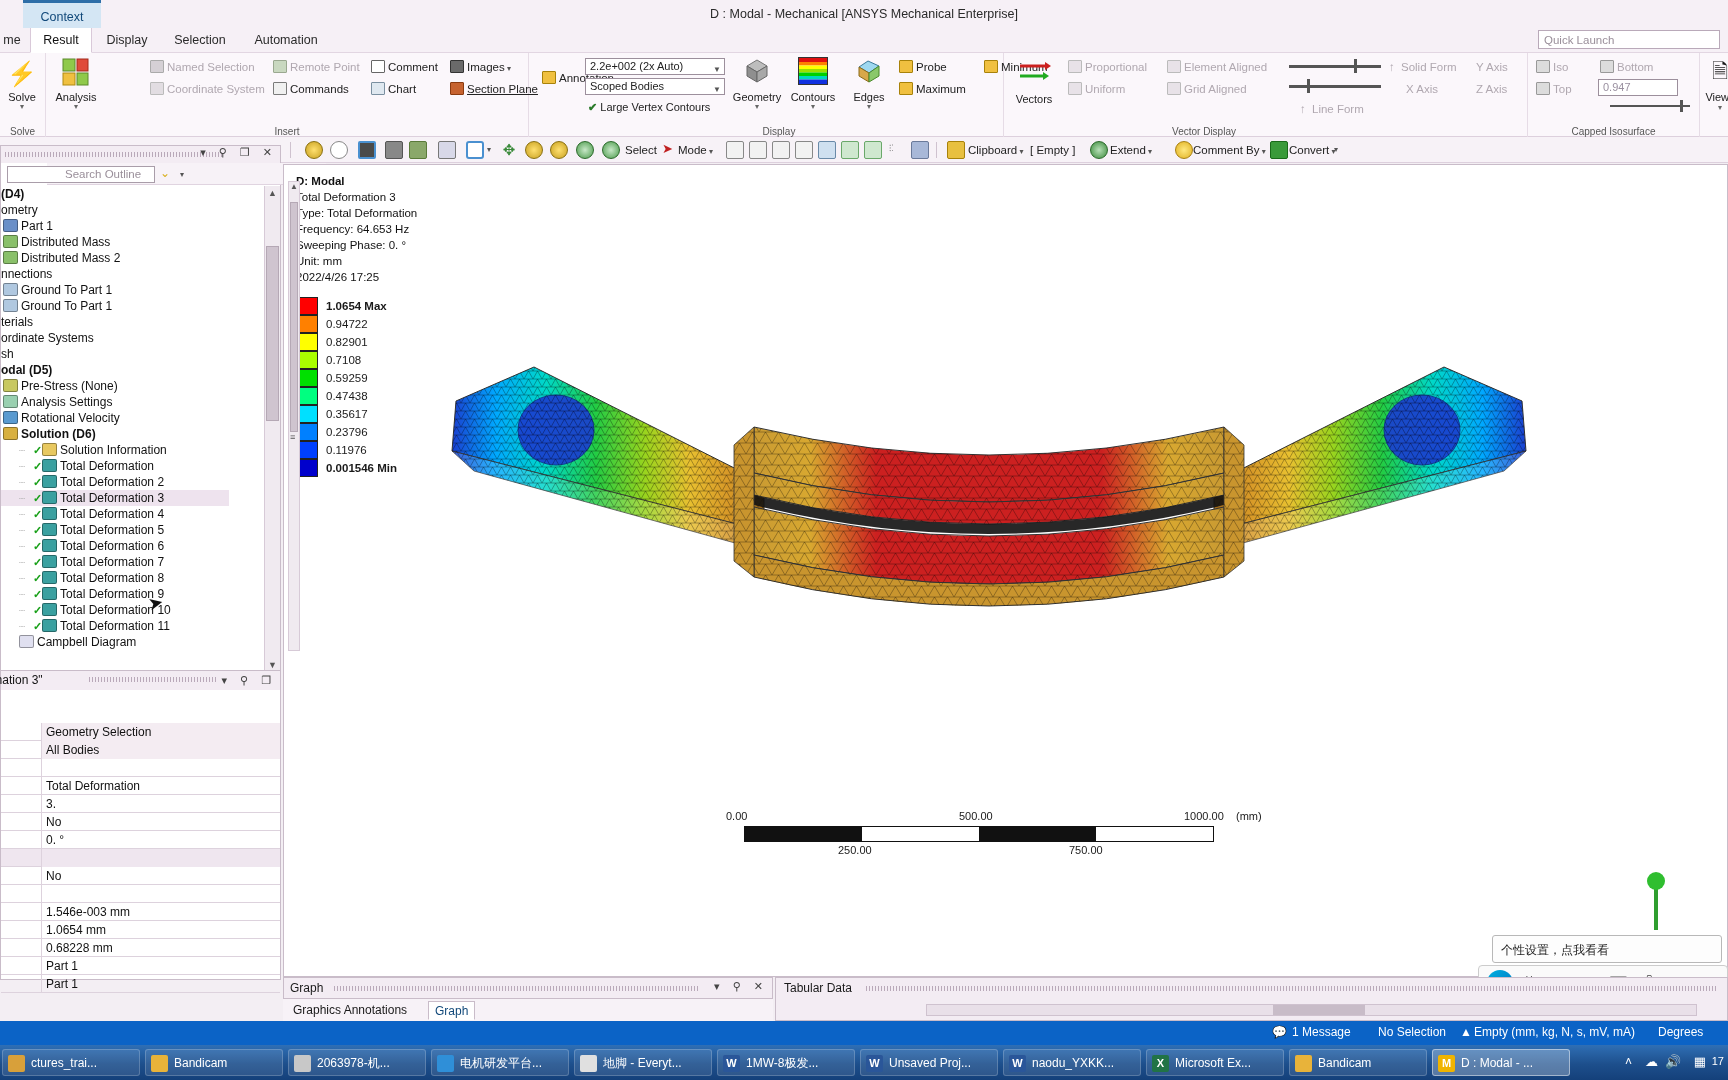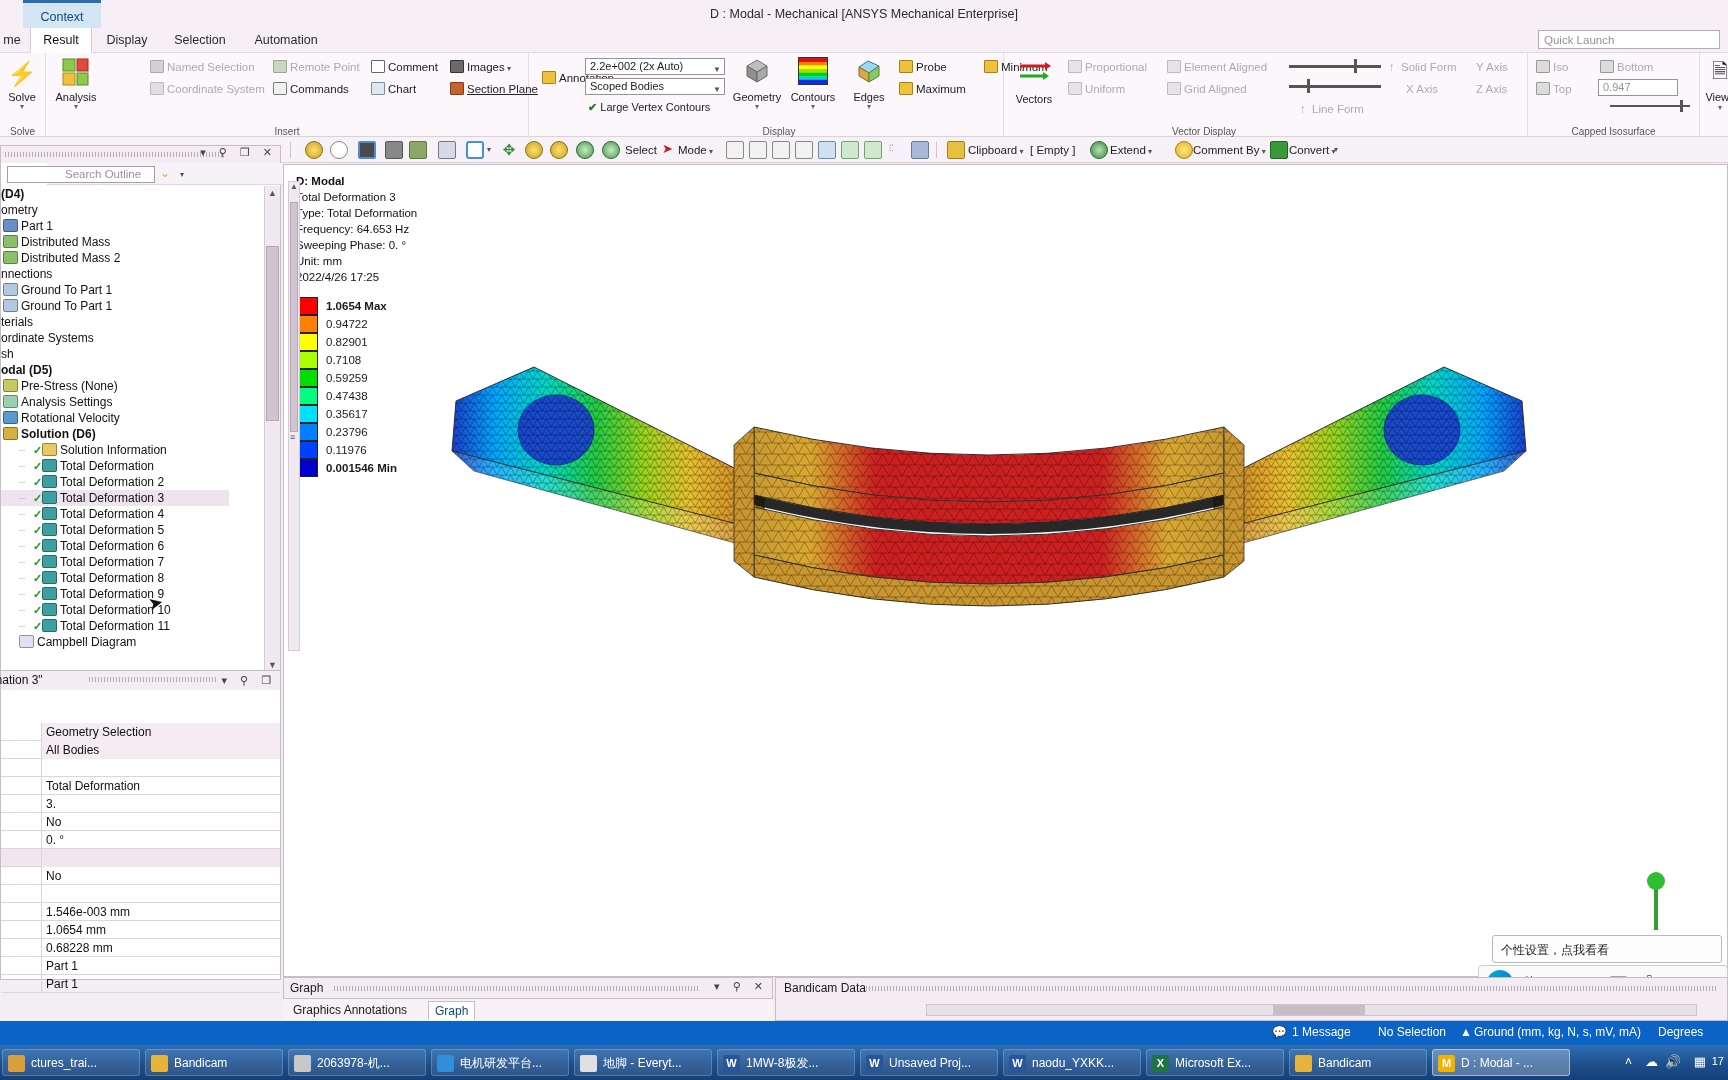--- a/index.html
+++ b/index.html
@@ -633,20 +633,38 @@
       <path d="M320,200 Q555,258 790,200 L790,222 Q555,280 320,222 Z" fill="#c9952e" stroke="#333" stroke-width="1"></path>
       <path d="M320,200 Q555,258 790,200 L790,222 Q555,280 320,222 Z" fill="url(#mesh)" stroke="none"></path>
 
       <polygon points="320,72 300,90 300,206 320,222" fill="#c9952e" stroke="#333" stroke-width="0.8"></polygon>
       <polygon points="790,72 810,90 810,206 790,222" fill="#c9952e" stroke="#333" stroke-width="0.8"></polygon>
       <polygon points="320,72 300,90 300,206 320,222" fill="url(#mesh)"></polygon>
       <polygon points="790,72 810,90 810,206 790,222" fill="url(#mesh)"></polygon>
     </g>
   </svg>
 
+  <div class="scalebar">
+    <div class="sb-ticks">
+      <span style="left:-18px;">0.00</span>
+      <span style="left:215px;">500.00</span>
+      <span style="left:440px;">1000.00</span>
+      <span style="left:492px;">(mm)</span>
+    </div>
+    <div class="sb-bar">
+      <div class="sb-seg b"></div>
+      <div class="sb-seg w"></div>
+      <div class="sb-seg b"></div>
+      <div class="sb-seg w"></div>
+    </div>
+    <div class="sb-low">
+      <span style="left:94px;">250.00</span>
+      <span style="left:325px;">750.00</span>
+    </div>
+  </div>
 </div>
 
 <div class="green-pin"></div>
 <div class="green-ball"></div>
 
 <div class="ime">个性设置，点我看看</div>
 <div class="imebar">
   <span style="position:absolute;left:8px;top:4px;width:26px;height:26px;border-radius:50%;background:linear-gradient(135deg,#00b0e0,#0070c0);color:#fff;font-size:15px;text-align:center;line-height:26px;font-weight:bold;">S</span>
   <span style="position:absolute;left:44px;top:8px;font-size:13px;color:#222;">英</span>
   <span style="position:absolute;left:68px;top:10px;font-size:11px;color:#555;">˙,</span>
@@ -659,33 +677,33 @@
 <div class="graphbar">
   <span class="lbl">Graph</span>
   <span style="position:absolute;left:50px;top:8px;right:74px;height:5px;background:repeating-linear-gradient(to right,#b9a9b9 0 1px,transparent 1px 3px);"></span>
   <span class="btns">▾ ⚲ ✕</span>
 </div>
 <div class="tabbar">
   <div class="tabitem" style="left:4px;">Graphics Annotations</div>
   <div class="tabitem active" style="left:145px;">Graph</div>
 </div>
 <div class="tabular">
-  <span class="lbl">Bandicam Data</span>
+  <span class="lbl">Tabular Data</span>
   <span style="position:absolute;left:90px;top:8px;right:10px;height:5px;background:repeating-linear-gradient(to right,#b9a9b9 0 1px,transparent 1px 3px);"></span>
   <div class="hscroll">
       <div class="hthumb"></div>
     </div>
 </div>
 
 <div class="statusbar">
   <span class="st-item" style="left:1272px;">💬</span>
   <span class="st-item" style="left:1292px;">1 Message</span>
   <span class="st-item" style="left:1378px;">No Selection</span>
   <span class="st-item" style="left:1460px;">▲</span>
-  <span class="st-item" style="left:1474px;">Ground (mm, kg, N, s, mV, mA)</span>
+  <span class="st-item" style="left:1474px;">Empty (mm, kg, N, s, mV, mA)</span>
   <span class="st-item" style="left:1658px;">Degrees</span>
 </div>
 
 <div class="taskbar" id="taskbar">
   <span style="position:absolute;right:96px;top:10px;color:#fff;font-size:12px;">˄</span>
   <span style="position:absolute;right:70px;top:9px;color:#fff;font-size:13px;">☁</span>
   <span style="position:absolute;right:46px;top:9px;color:#fff;font-size:13px;">🔊</span>
   <span style="position:absolute;right:22px;top:9px;color:#fff;font-size:13px;">▦</span>
   <span style="position:absolute;right:4px;top:10px;color:#fff;font-size:11px;">17</span>
 <div class="tbtn" style="left: 2px; width: 138px;"><span class="ti" style="background:#d8a03a"></span><span>ctures_trai...</span></div>

